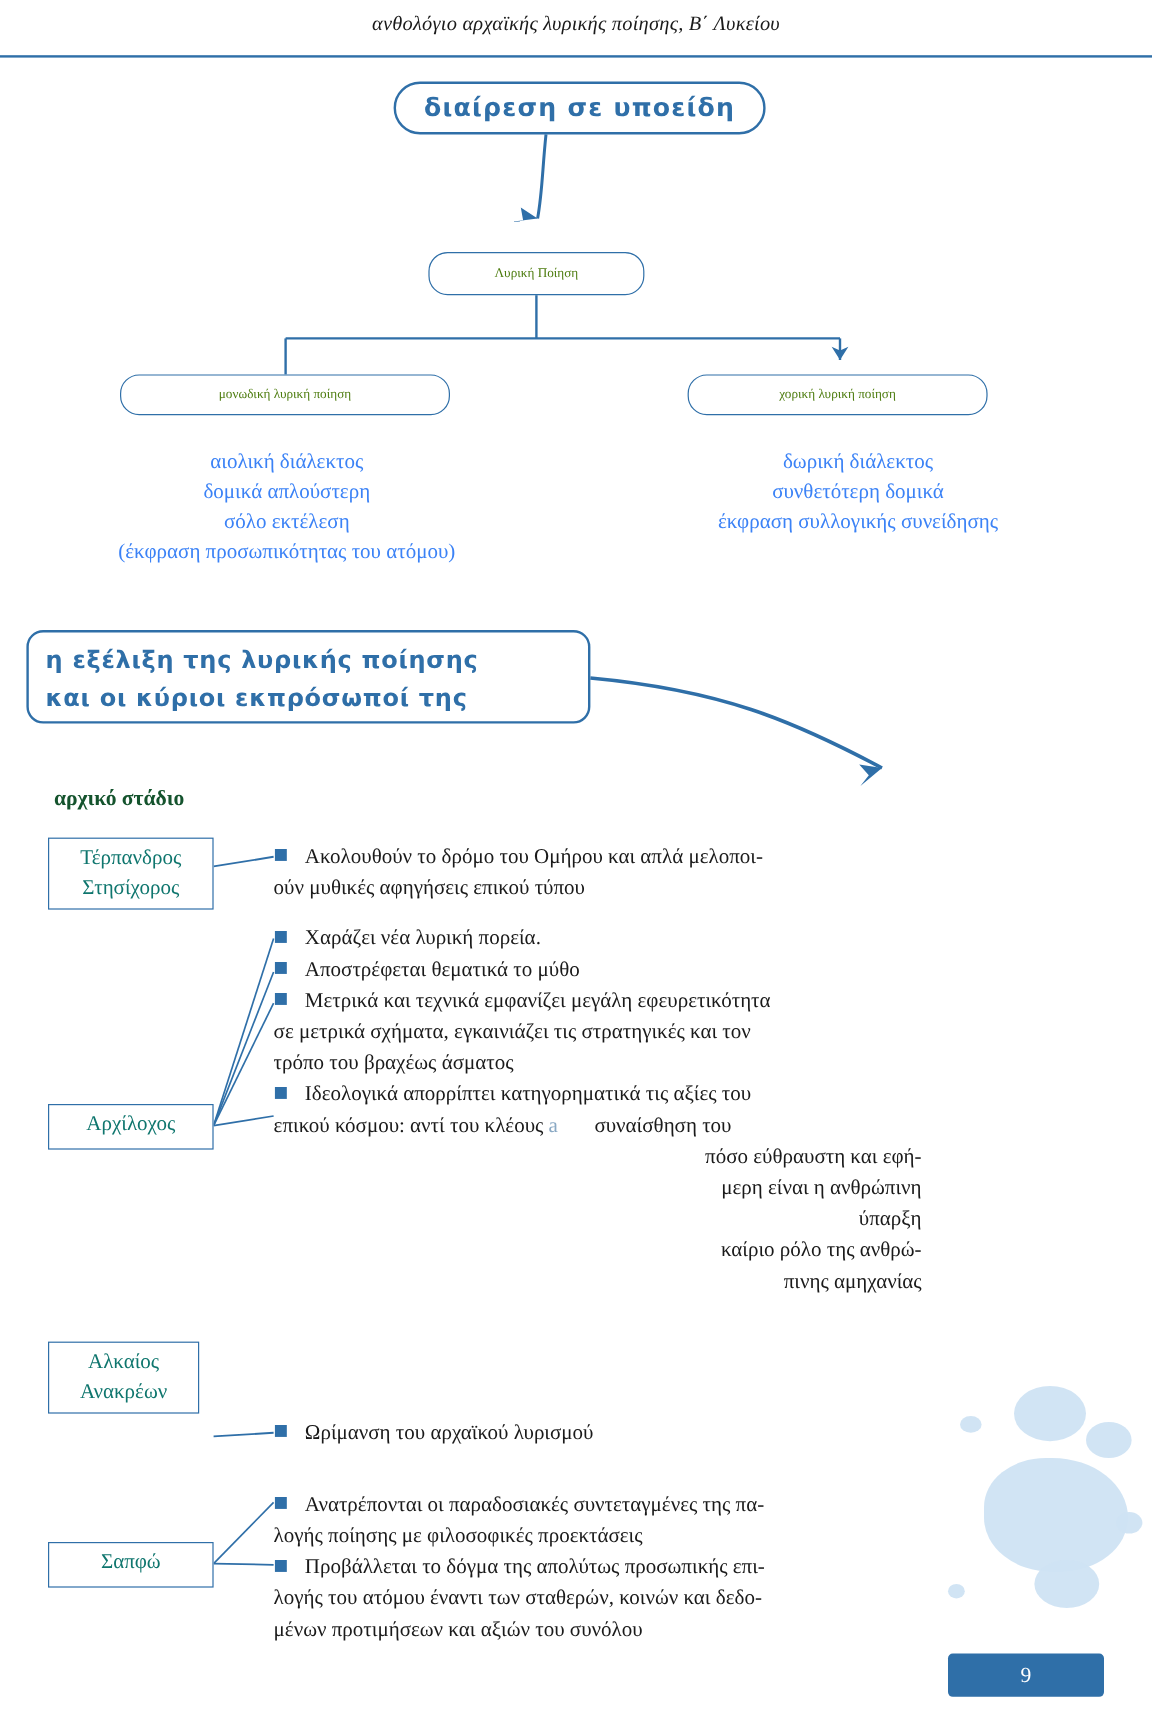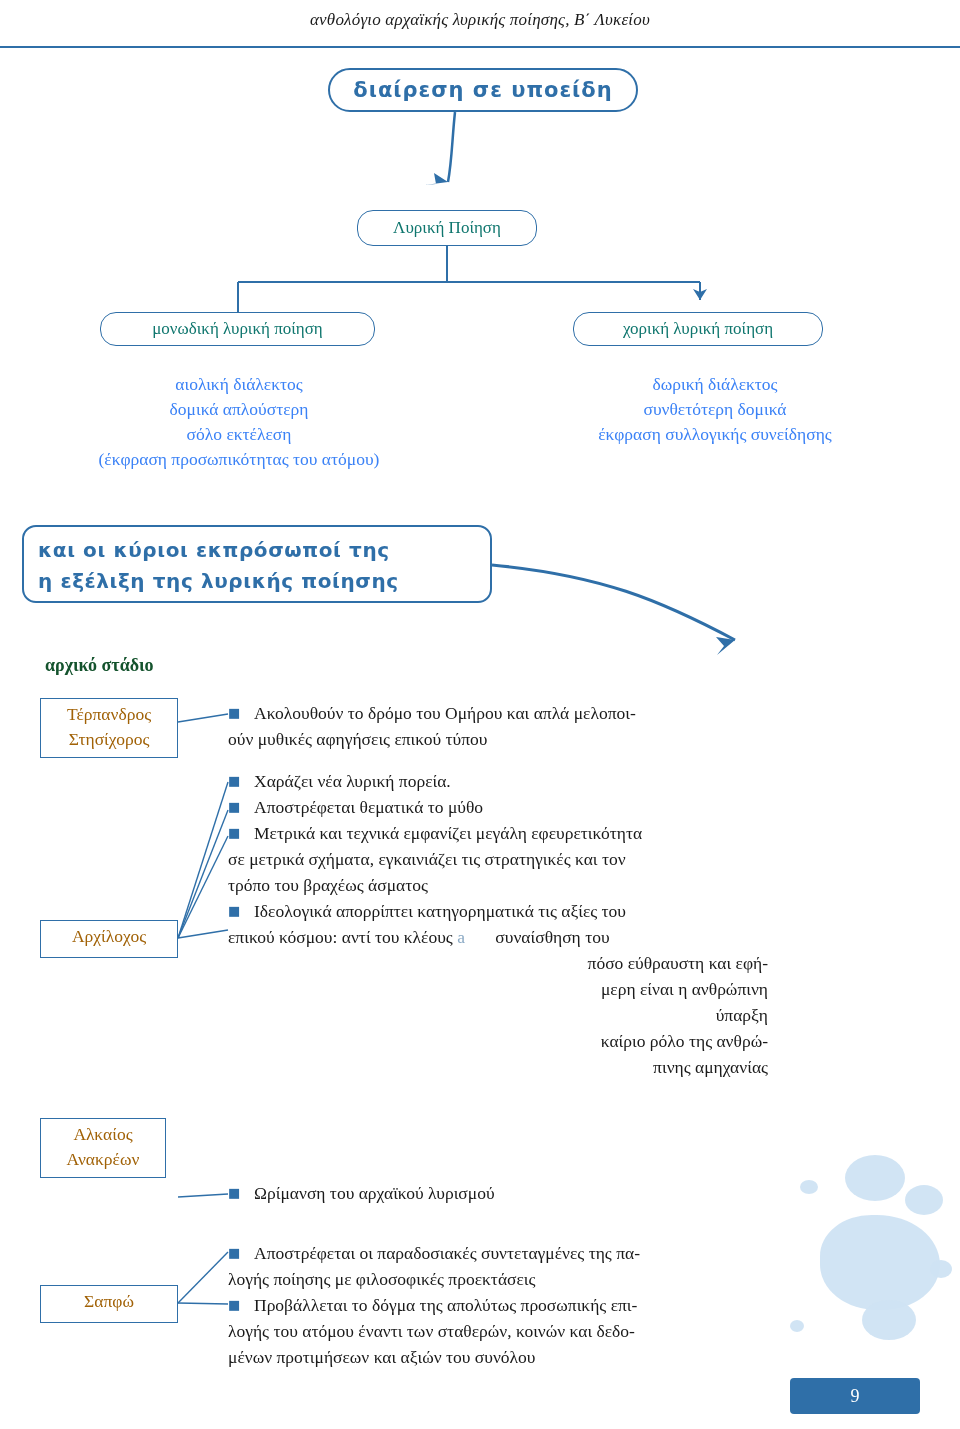--- a/index.html
+++ b/index.html
@@ -37,26 +37,26 @@
     height: 2px;
     background: #2f6fa8;
   }
 
   
   .node {
     position: absolute;
     border: 1.6px solid #2f6fa8;
     border-radius: 16px;
     background: #ffffff;
-    color: #0f766e;
+    color: #4d7c0f;
     display: flex;
     align-items: center;
     justify-content: center;
     text-align: center;
-    font-size: 17px;
+    font-size: 11px;
     box-sizing: border-box;
     padding: 0 10px;
   }
   .node-title-script {
     font-family: "DejaVu Sans", sans-serif;
     font-weight: bold;
     font-size: 21px;
     color: #2f6fa8;
     letter-spacing: 1px;
   }
@@ -109,21 +109,21 @@
   }
   #stage-1 { left: 45px; top: 655px; }
   #stage-2 { left: 45px; top: 1128px; }
 
   
   .author-box {
     position: absolute;
     border: 1.4px solid #2f6fa8;
     background: #ffffff;
     box-sizing: border-box;
-    color: #a16207;
+    color: #0f766e;
     font-size: 17.5px;
     line-height: 25px;
     text-align: center;
     padding-top: 3px;
   }
   #author-terpandros { left: 40px; top: 698px;  width: 138px; height: 60px; }
   #author-archilochos{ left: 40px; top: 920px;  width: 138px; height: 38px; }
   #author-alkaios    { left: 40px; top: 1118px; width: 126px; height: 60px; }
   #author-sappho     { left: 40px; top: 1285px; width: 138px; height: 38px; }
 
@@ -240,22 +240,22 @@
 σόλο εκτέλεση
 (έκφραση προσωπικότητας του ατόμου)</span>
 </div>
 <div class="desc" id="desc-choral">
   <span style="white-space:pre-line;">δωρική διάλεκτος
 συνθετότερη δομικά
 έκφραση συλλογικής συνείδησης</span>
 </div>
 
 <div id="node-section2">
+  <span class="l">η εξέλιξη της λυρικής ποίησης</span>
   <span class="l">και οι κύριοι εκπρόσωποί της</span>
-  <span class="l">η εξέλιξη της λυρικής ποίησης</span>
 </div>
 
 <div class="stage-label" id="stage-1">αρχικό στάδιο</div>
 
 <div class="author-box" id="author-terpandros">
   <span style="white-space:pre-line;">Τέρπανδρος
 Στησίχορος</span>
 </div>
 
 <div class="body-block" style="left:228px; top:700px; width:640px;">
@@ -295,21 +295,21 @@
 
 <div class="body-block" style="left:228px; top:1180px; width:640px;">
   <div class="bl"><span class="bullet">■</span><span>Ωρίμανση του αρχαϊκού λυρισμού</span></div>
 </div>
 
 <div class="author-box" id="author-sappho">
   <span>Σαπφώ</span>
 </div>
 
 <div class="body-block" style="left:228px; top:1240px; width:660px;">
-  <div class="bl"><span class="bullet">■</span><span>Αποστρέφεται οι παραδοσιακές συντεταγμένες της πα-</span></div>
+  <div class="bl"><span class="bullet">■</span><span>Ανατρέπονται οι παραδοσιακές συντεταγμένες της πα-</span></div>
   <div class="cont"><span>λογής ποίησης με φιλοσοφικές προεκτάσεις</span></div>
   <div class="bl"><span class="bullet">■</span><span>Προβάλλεται το δόγμα της απολύτως προσωπικής επι-</span></div>
   <div class="cont"><span>λογής του ατόμου έναντι των σταθερών, κοινών και δεδο-</span></div>
   <div class="cont"><span>μένων προτιμήσεων και αξιών του συνόλου</span></div>
 </div>
 
 <div id="footer-bar">
   <span>9</span>
 </div>
 

